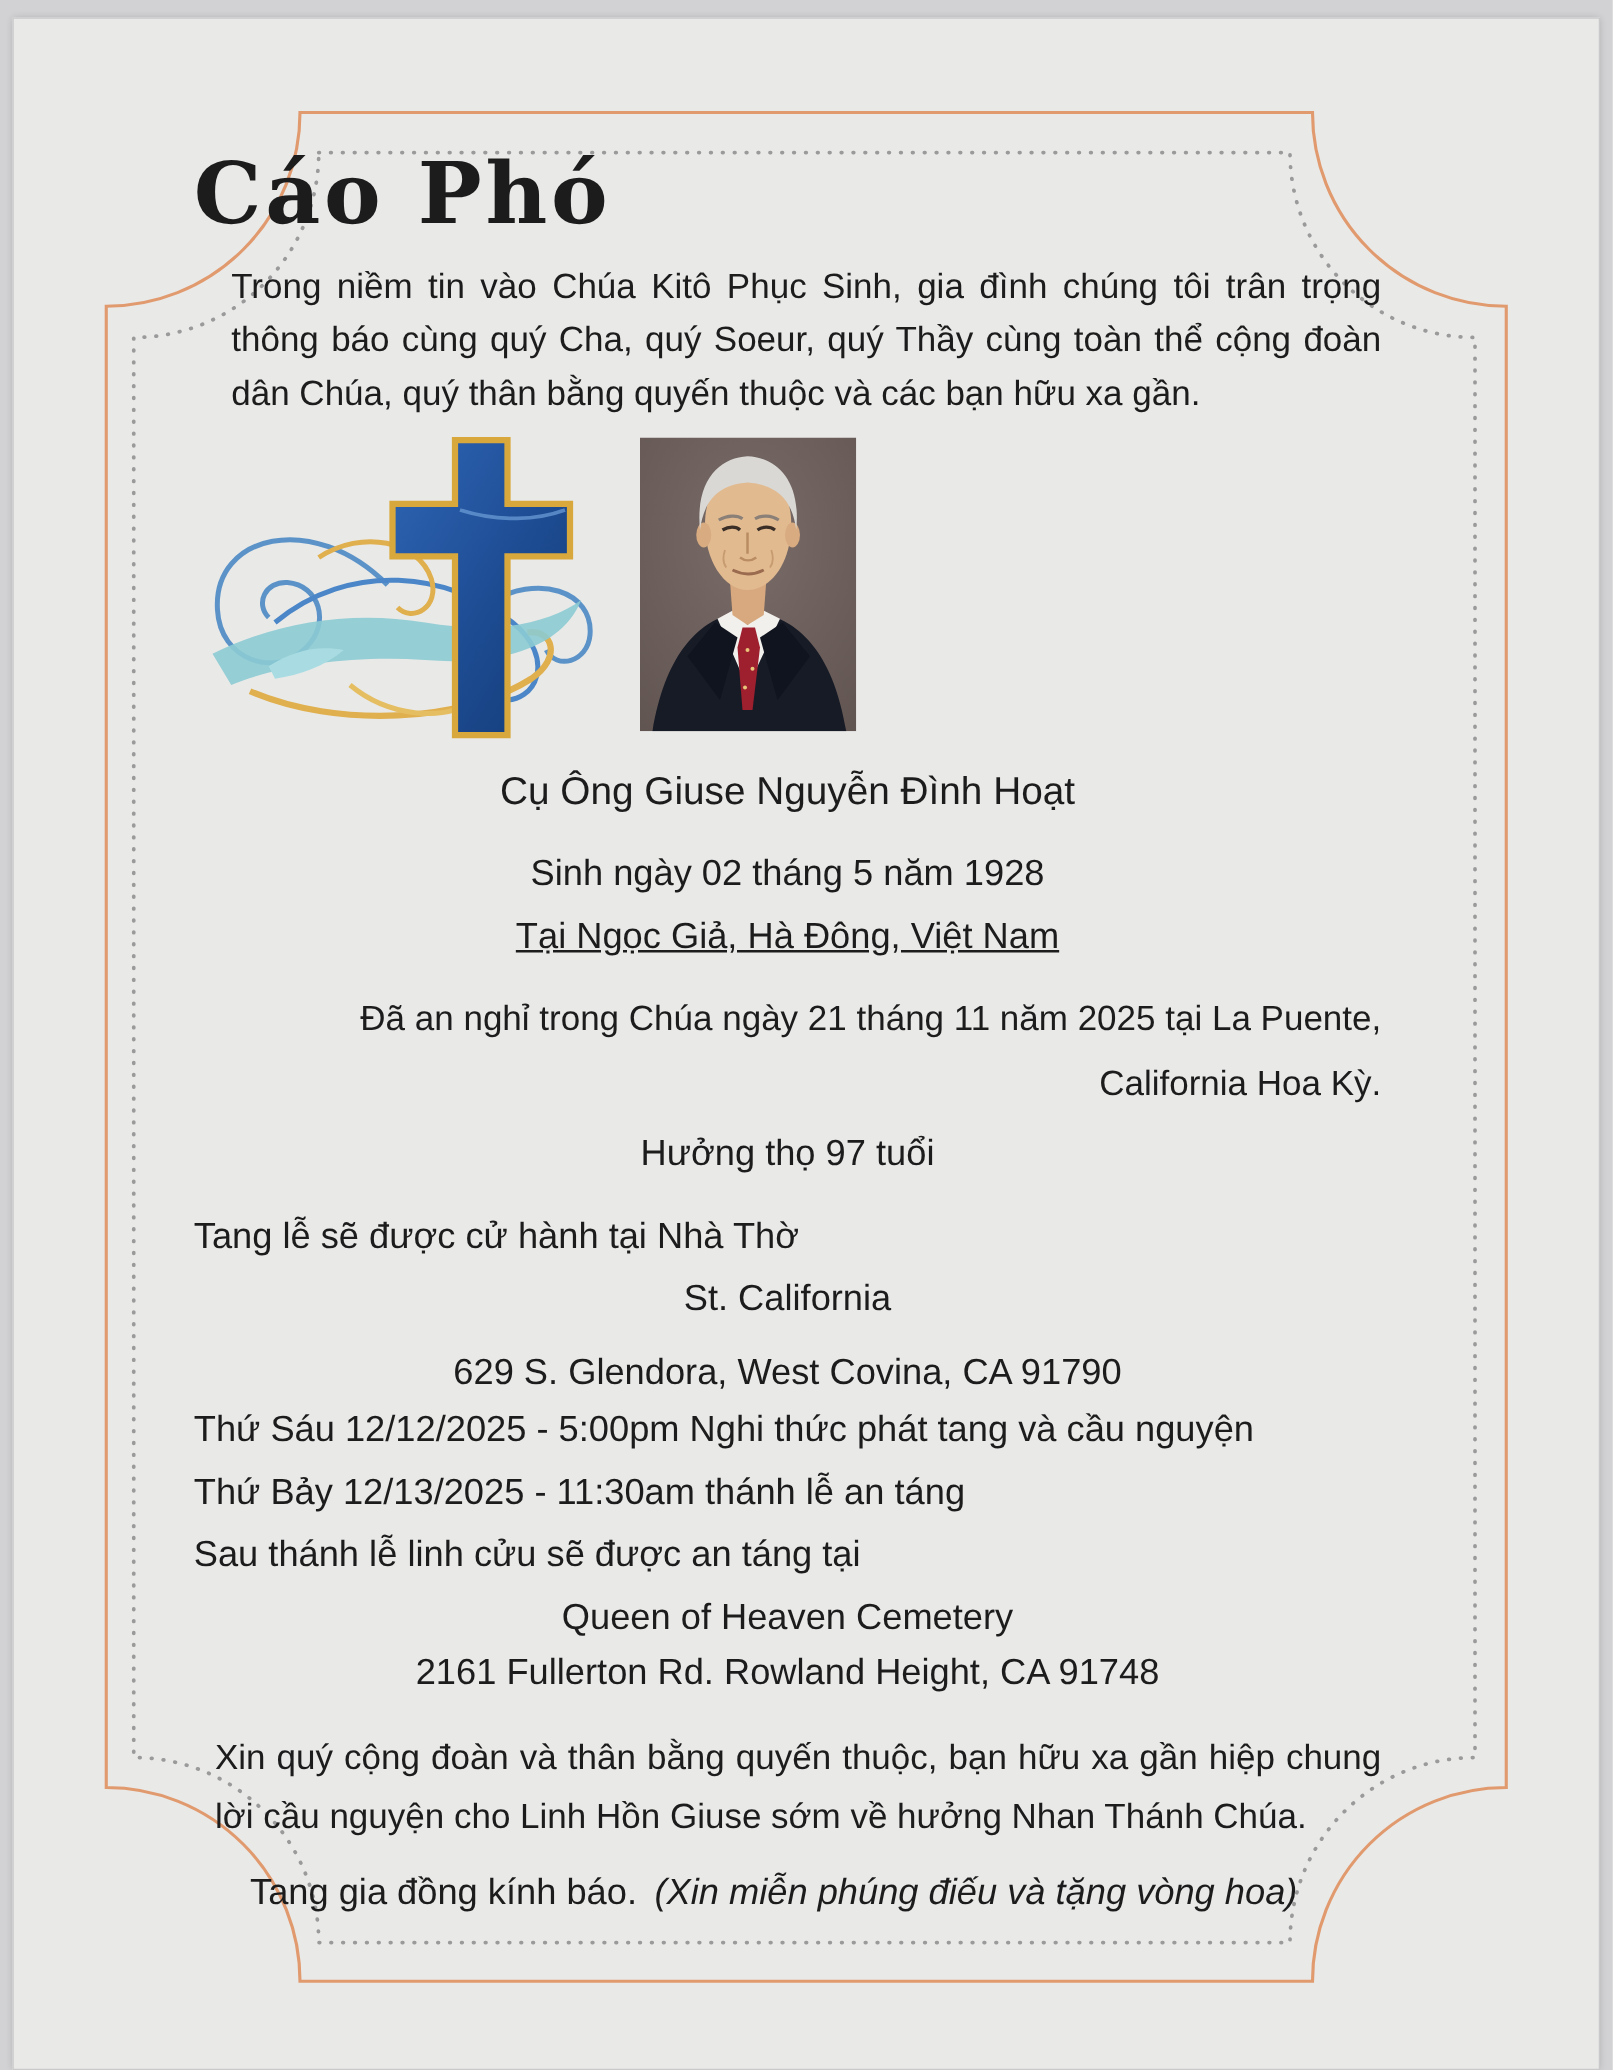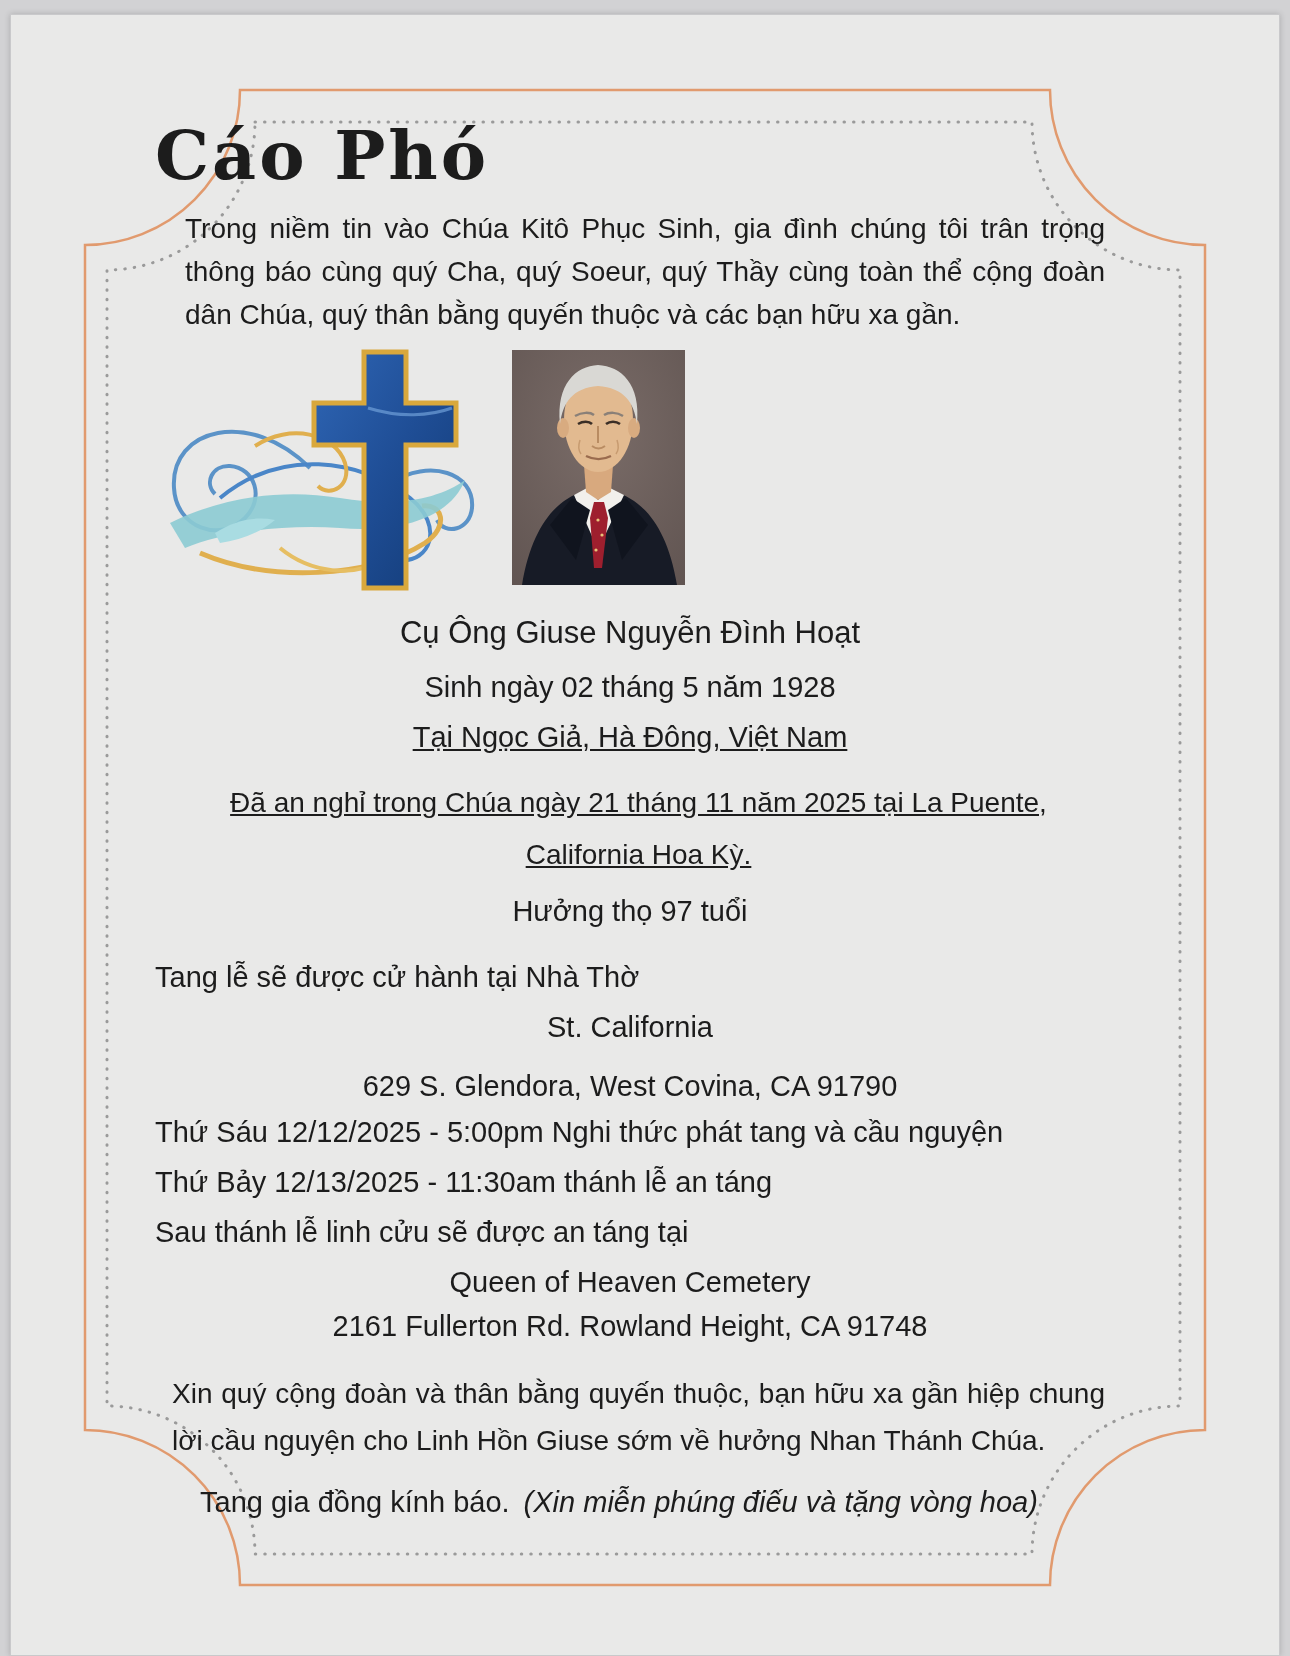--- a/index.html
+++ b/index.html
@@ -39,21 +39,21 @@
   .para{
     font-size:28px;
     line-height:43px;
     text-align:justify;
   }
   .intro{margin:10px 0 0 30px;}
   .line{font-size:29px;line-height:40px;margin-top:12px;}
   .centered{text-align:center;}
   .bold{font-weight:normal;}
   .name-line{font-size:31px;}
-  .death-para{margin:20px 0 0 17px;line-height:52px;text-align:center;text-decoration:underline;}
+  .death-para{margin:20px 0 0 17px;line-height:52px;text-align:right;}
   .closing-para{margin:24px 0 0 17px;line-height:47px;}
   .images-row{
     display:flex;
     align-items:flex-start;
     gap:12px;
     margin:12px 0 0 5px;
     height:245px;
   }
   .ornament{width:340px;height:245px;}
   .portrait{width:173px;height:235px;margin-top:2px;}
@@ -148,21 +148,21 @@
       <path d="M86 76 L 86 93 M 80 96 C 84 99, 89 99, 93 96" stroke="#B98C62" stroke-width="2" fill="none"></path>
 
       <path d="M74 106 C 82 110, 91 110, 99 106" stroke="#9A6B4E" stroke-width="2.4" fill="none"></path>
 
       <path d="M68 90 C 66 96, 66 100, 69 104 M 105 90 C 107 96, 107 100, 104 104" stroke="#C79B70" stroke-width="1.5" fill="none"></path>
     </svg>
   </div>
 
   <div class="line centered bold name-line" style="margin-top:20px;">Cụ Ông Giuse Nguyễn Đình Hoạt</div>
 
-  <div class="line centered" style="margin-top:14px;">Sinh ngày 02 tháng 5 năm 1928</div>
+  <div class="line centered" style="margin-top:26px;">Sinh ngày 02 tháng 5 năm 1928</div>
 
   <div class="line centered" style="margin-top:10px;text-decoration:underline;">Tại Ngọc Giả, Hà Đông, Việt Nam</div>
 
   <div class="para death-para">Đã an nghỉ trong Chúa ngày 21 tháng 11 năm 2025 tại La Puente, California Hoa Kỳ.</div>
 
   <div class="line centered bold" style="margin-top:10px;">Hưởng thọ 97 tuổi</div>
 
   <div class="line" style="margin-top:26px;">Tang lễ sẽ được cử hành tại Nhà Thờ</div>
 
   <div class="line centered bold" style="margin-top:10px;">St. California</div>

